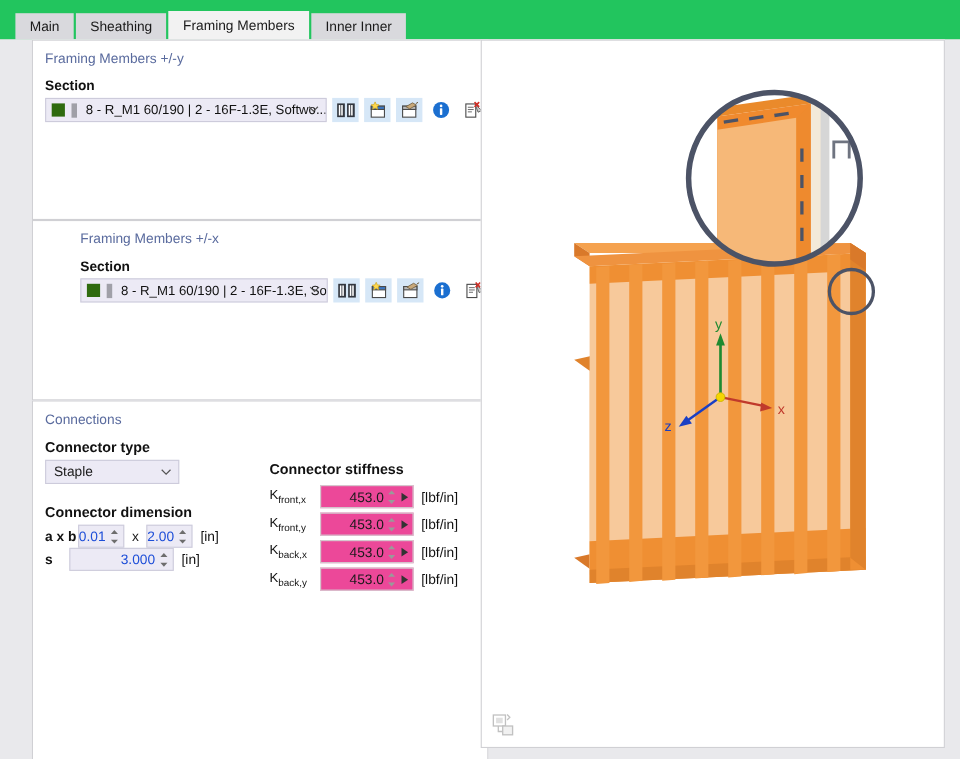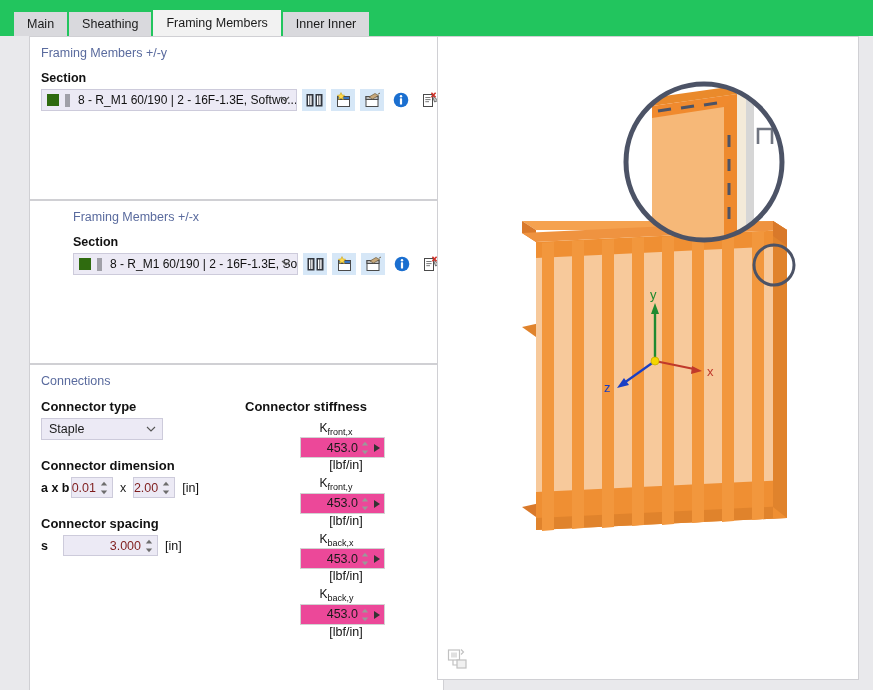--- a/index.html
+++ b/index.html
@@ -206,41 +206,41 @@
     box-sizing: border-box;
     display: flex;
     align-items: center;
     justify-content: flex-end;
     position: relative;
     cursor: text;
   }
   .numfield .nval {
     font-size: 12.5px;
     padding-right: 16px;
-    color: #7f1d1d;
+    color: #1d4ed8;
   }
   .spin {
     position: absolute;
     right: 4px; top: 3px;
     width: 8px; height: 14px;
     display: flex;
     flex-direction: column;
     justify-content: space-between;
     cursor: default;
   }
   .unit {
     font-size: 12.5px;
     color: #111;
     margin-left: 7px;
     white-space: nowrap;
   }
   .xsep { font-size: 12.5px; margin: 0 7px; }
 
   
-  .stiffrow { display: flex; align-items: center; margin-bottom: 4px; flex-direction: column; }
+  .stiffrow { display: flex; align-items: center; margin-bottom: 4px; }
   .klabel {
     font-size: 12px;
     width: 46px;
     flex: none;
     color: #111;
     white-space: nowrap;
   }
   .klabel sub { font-size: 9px; }
   .kfield {
     width: 85px; height: 21px;
@@ -458,40 +458,39 @@
                     <path d="M4 0.8 L7.2 4.4 L0.8 4.4z" fill="#6d6d6d"></path>
                   </svg>
                 <svg width="8" height="5" viewBox="0 0 8 5">
                     <path d="M4 4.2 L0.8 0.6 L7.2 0.6z" fill="#6d6d6d"></path>
                   </svg>
               </span>
             </div>
             <span class="unit">[in]</span>
           </div>
 
-          <div class="lbl-bold" style="margin-top:18px;">Connector spacing</div>
           <div class="row">
             <span class="minilbl" style="width:22px;">s</span>
             <div class="numfield" style="width:95px;">
               <span class="nval">3.000</span>
               <span class="spin">
                 <svg width="8" height="5" viewBox="0 0 8 5">
                     <path d="M4 0.8 L7.2 4.4 L0.8 4.4z" fill="#6d6d6d"></path>
                   </svg>
                 <svg width="8" height="5" viewBox="0 0 8 5">
                     <path d="M4 4.2 L0.8 0.6 L7.2 0.6z" fill="#6d6d6d"></path>
                   </svg>
               </span>
             </div>
             <span class="unit">[in]</span>
           </div>
         </div>
 
         <div class="conn-right">
-          <div class="lbl-bold" style="margin-bottom:7px;">Connector stiffness</div>
+          <div class="lbl-bold" style="margin-bottom:7px;margin-top:20px;">Connector stiffness</div>
           <div id="stiffness-rows">
               <div class="stiffrow">
                 <div class="klabel"><span>K</span><sub>front,x</sub></div>
                 <div class="kfield">
                   <span class="nval">453.0</span>
                   <span class="spin">
                     <svg width="8" height="5" viewBox="0 0 8 5">
                       <path d="M4 0.8 L7.2 4.4 L0.8 4.4z" fill="#9a9a9a"></path>
                     </svg>
                     <svg width="8" height="5" viewBox="0 0 8 5">

